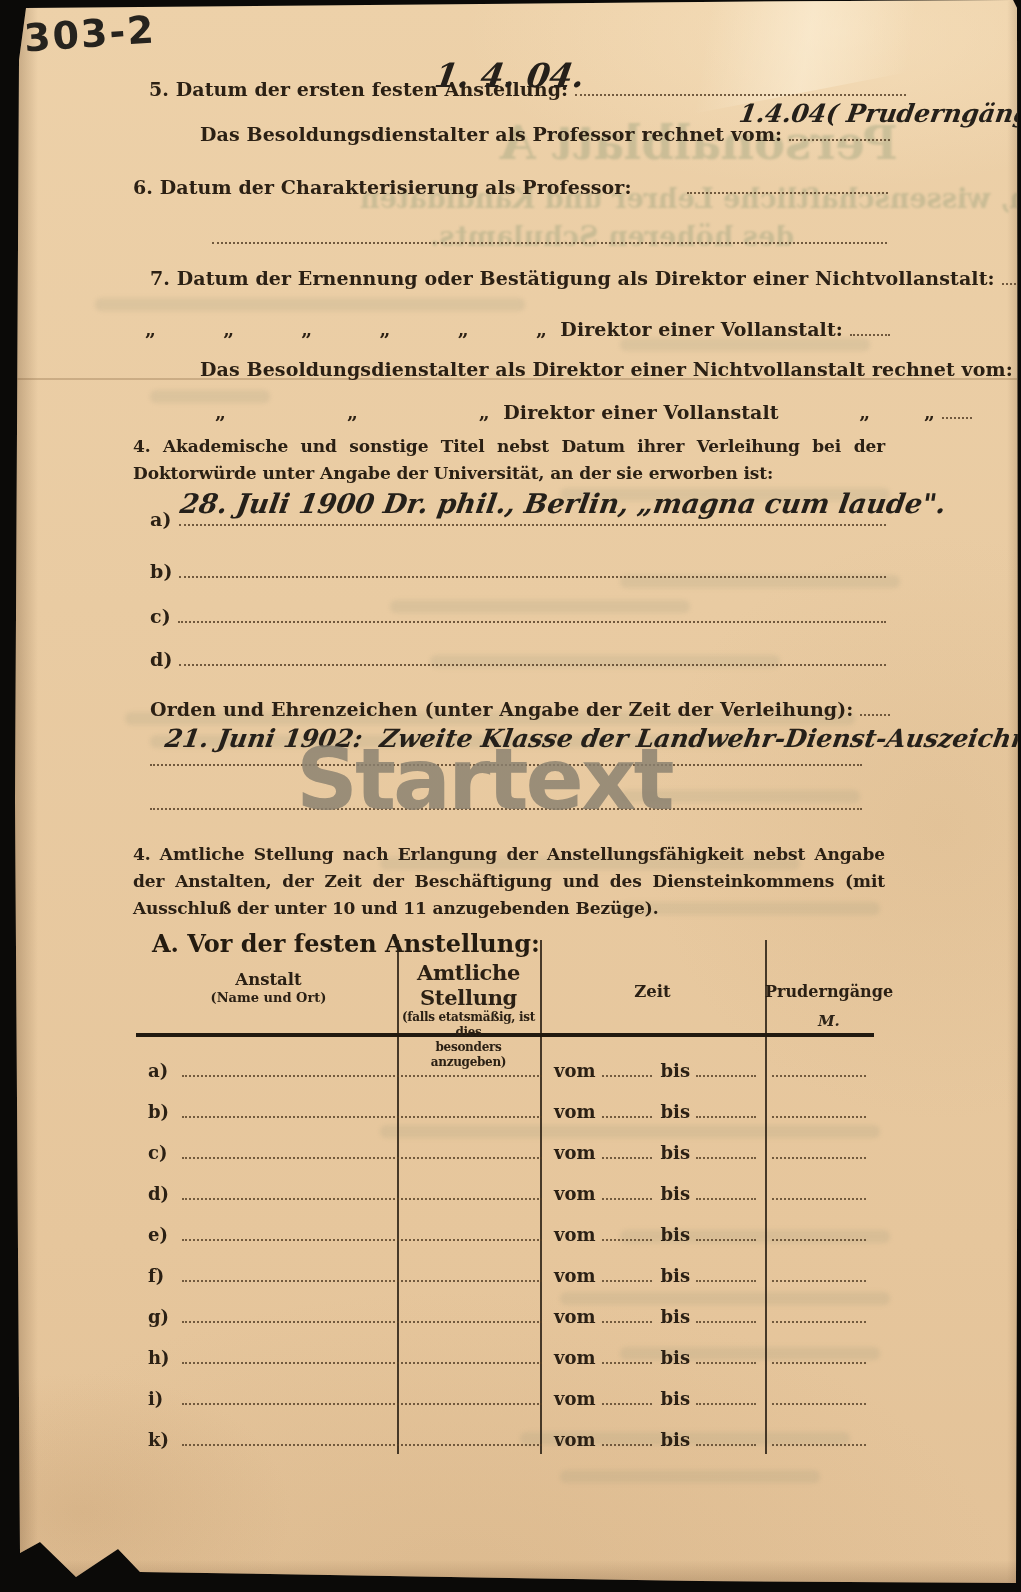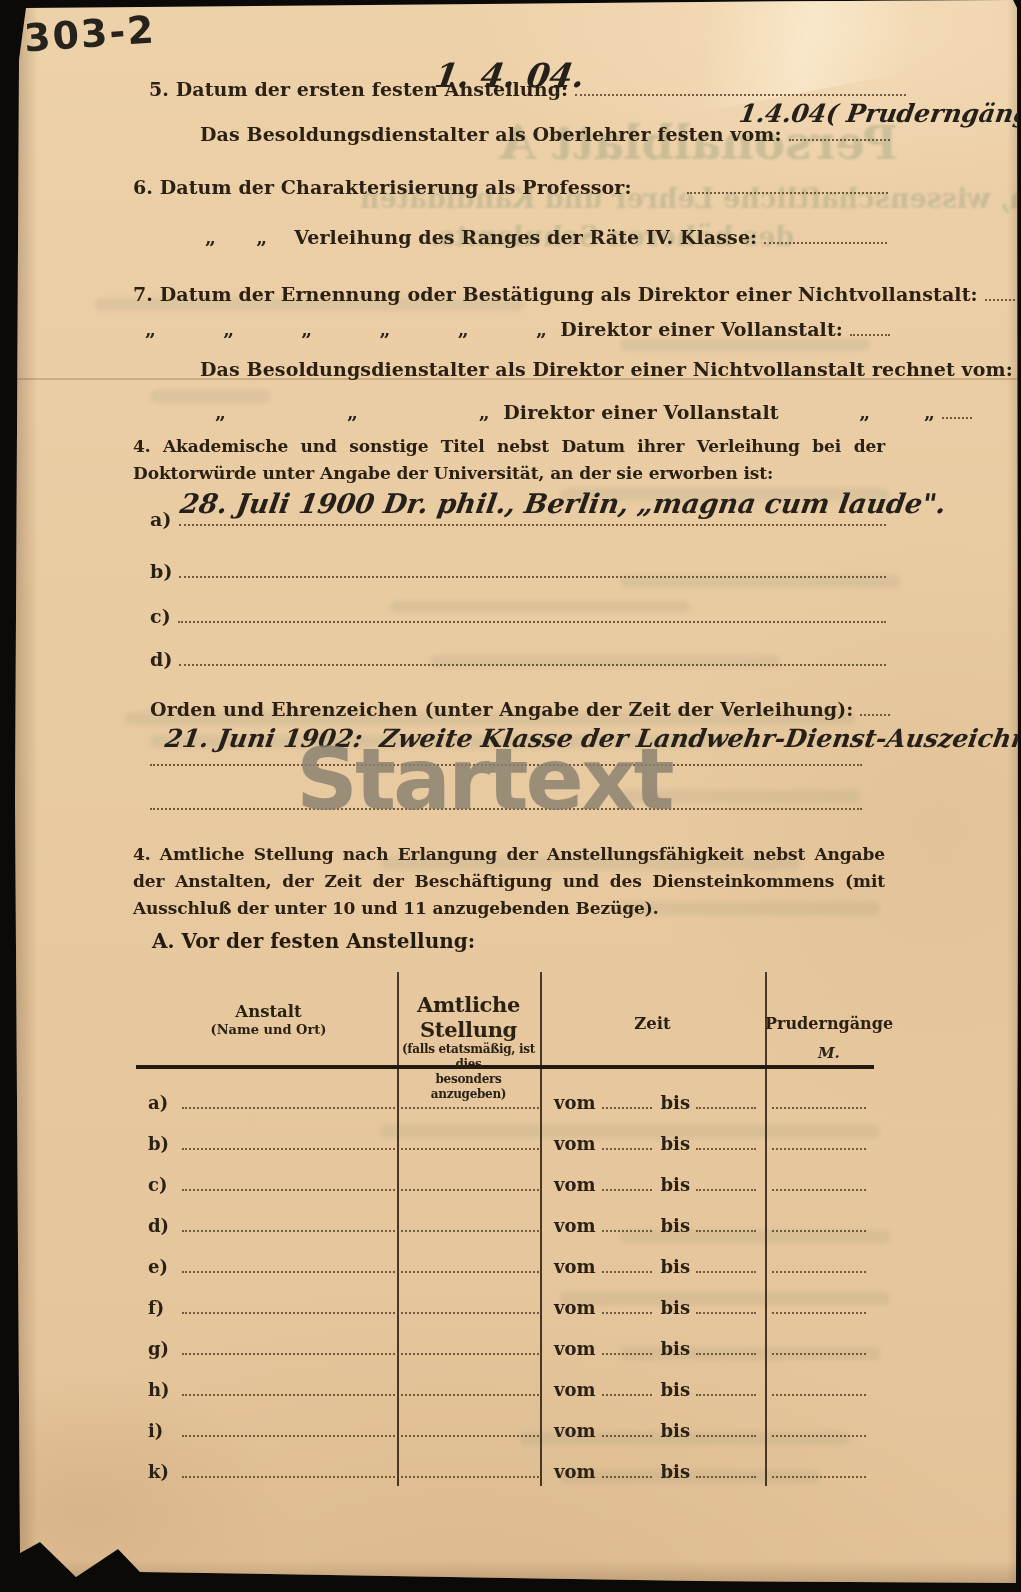--- a/index.html
+++ b/index.html
@@ -33,41 +33,41 @@
 
   
   .line{position:absolute;display:flex;align-items:baseline;
     font-size:19px;font-weight:700;letter-spacing:0.1px;color:#2b2014;}
   .lbl{white-space:pre;}
   .fill{flex:1;min-width:30px;border-bottom:2px dotted rgba(82,60,36,0.80);
     height:0.85em;margin-left:7px;}
   .fill.bare{margin-left:0;}
   .para{position:absolute;font-size:17px;font-weight:700;color:#2b2014;
     text-align:justify;line-height:27px;letter-spacing:-0.1px;}
-  .bold-head{position:absolute;font-size:20px;font-weight:700;color:#241b10;}
+  .bold-head{position:absolute;font-size:24px;font-weight:700;color:#241b10;}
 
   
   .hand{position:absolute;font-family:"DejaVu Serif",serif;font-style:italic;font-weight:600;
     color:#25201a;transform:skewX(-9deg);transform-origin:left bottom;white-space:pre;}
   .archive{position:absolute;left:24px;top:12px;font-family:"DejaVu Sans",sans-serif;
     font-weight:700;font-size:38px;color:#26231e;transform:rotate(-4deg);letter-spacing:2px;}
 
   
   .ghost{position:absolute;color:rgba(148,158,120,0.38);filter:blur(1.3px);
     transform:scaleX(-1);font-weight:700;white-space:pre;}
   .smudge{position:absolute;height:13px;border-radius:6px;
     background:rgba(146,150,116,0.17);filter:blur(2.2px);}
 
   
   .watermark{position:absolute;left:296px;top:736px;
     font-family:"DejaVu Sans",sans-serif;font-weight:700;font-size:86px;
     color:#8a8170;opacity:0.82;letter-spacing:-3px;line-height:1;}
 
   
-  .table{position:absolute;left:140px;top:970px;width:732px;height:524px;}
+  .table{position:absolute;left:140px;top:938px;width:732px;height:524px;}
   .vline{position:absolute;top:2px;width:1.6px;background:rgba(42,32,20,0.85);height:514px;}
   .v1{left:257px;} .v2{left:400px;} .v3{left:625px;}
   .thick{position:absolute;left:-4px;right:-2px;top:95px;height:4px;background:#221a10;}
   .hc{position:absolute;text-align:center;font-weight:700;color:#2b2014;}
   .hc .s1{font-size:16.5px;display:block;}
   .hc .s2{font-size:13px;display:block;line-height:17px;}
   .hc1{left:0;width:257px;top:32px;}
   .hc2{left:257px;width:143px;top:22px;letter-spacing:-0.3px;}
   .hc2 .s2{font-size:12px;line-height:15px;}
   .hc3{left:400px;width:225px;top:44px;}
@@ -119,35 +119,34 @@
 
   <div class="archive">303-2</div>
 
   <div class="line" style="left:133px;top:78px;width:757px;margin-left:16px;">
     <span class="lbl">5. Datum der ersten festen Anstellung:</span>
     <span class="fill"></span>
   </div>
   <div class="hand" style="left:432px;top:56px;font-size:33px;">1. 4. 04.</div>
 
   <div class="line" style="left:200px;top:123px;width:690px;">
-    <span class="lbl">Das Besoldungsdienstalter als Oberlehrer festen vom:</span>
+    <span class="lbl">Das Besoldungsdienstalter als Professor rechnet vom:</span>
     <span class="fill"></span>
   </div>
   <div class="hand" style="left:737px;top:99px;font-size:25px;">1.4.04( Pruderngänge</div>
 
   <div class="line" style="left:133px;top:176px;width:755px;gap:48px;">
     <span class="lbl">6. Datum der Charakterisierung als Professor:</span>
     <span class="fill"></span>
   </div>
   <div class="line" style="left:205px;top:226px;width:682px;">
-    <span class="lbl">„      „    Verleihung des Ranges der Räte IV. Klasse:</span>
-    <span class="fill"></span>
-  </div>
-
-  <div class="line" style="left:133px;top:267px;width:755px;margin-top:16px;">
+    <span class="fill"></span>
+  </div>
+
+  <div class="line" style="left:150px;top:267px;width:755px;">
     <span class="lbl">7. Datum der Ernennung oder Bestätigung als Direktor einer Nichtvollanstalt:</span>
     <span class="fill"></span>
   </div>
   <div class="line" style="left:145px;top:318px;width:745px;">
     <span class="lbl">„          „          „          „          „          „  Direktor einer Vollanstalt:</span>
     <span class="fill"></span>
   </div>
   <div class="line" style="left:200px;top:358px;width:688px;">
     <span class="lbl">Das Besoldungsdienstalter als Direktor einer Nichtvollanstalt rechnet vom:</span>
     <span class="fill"></span>

